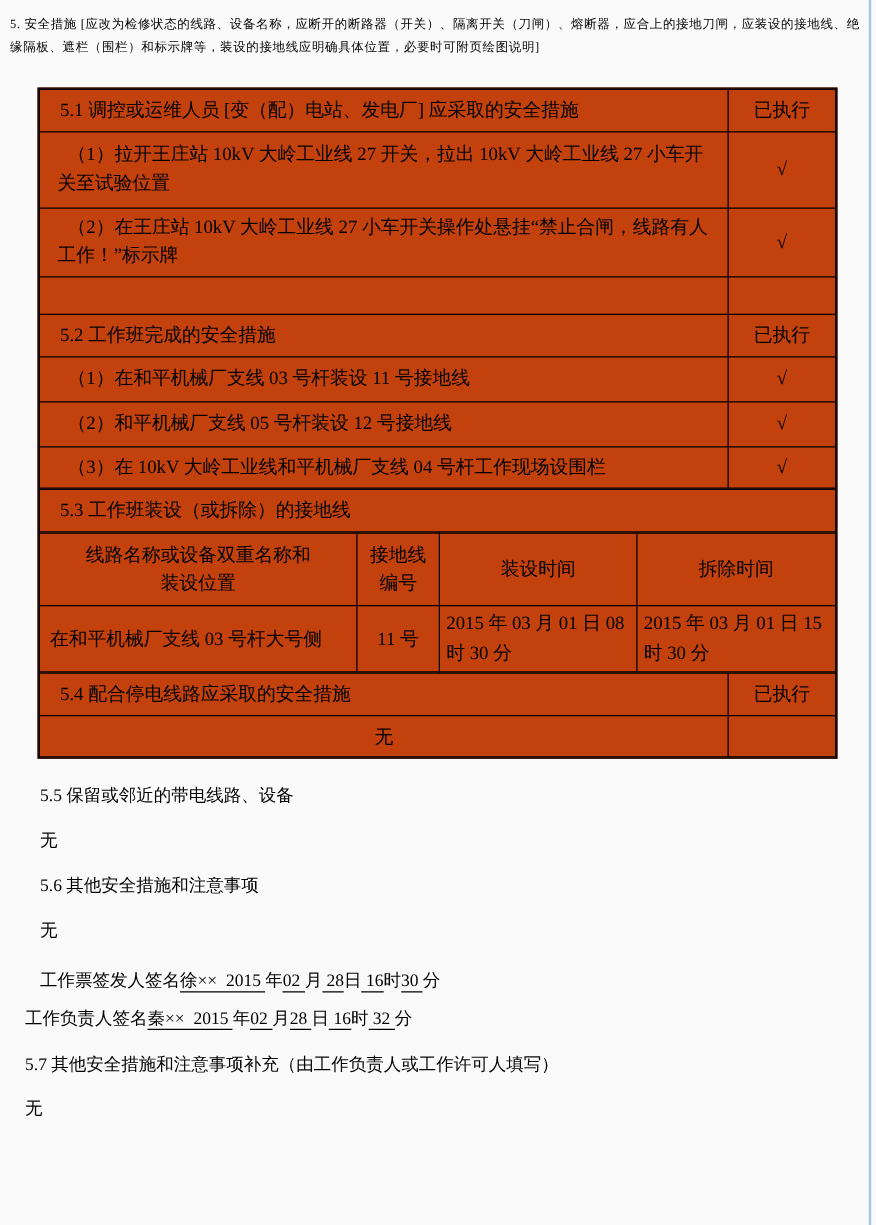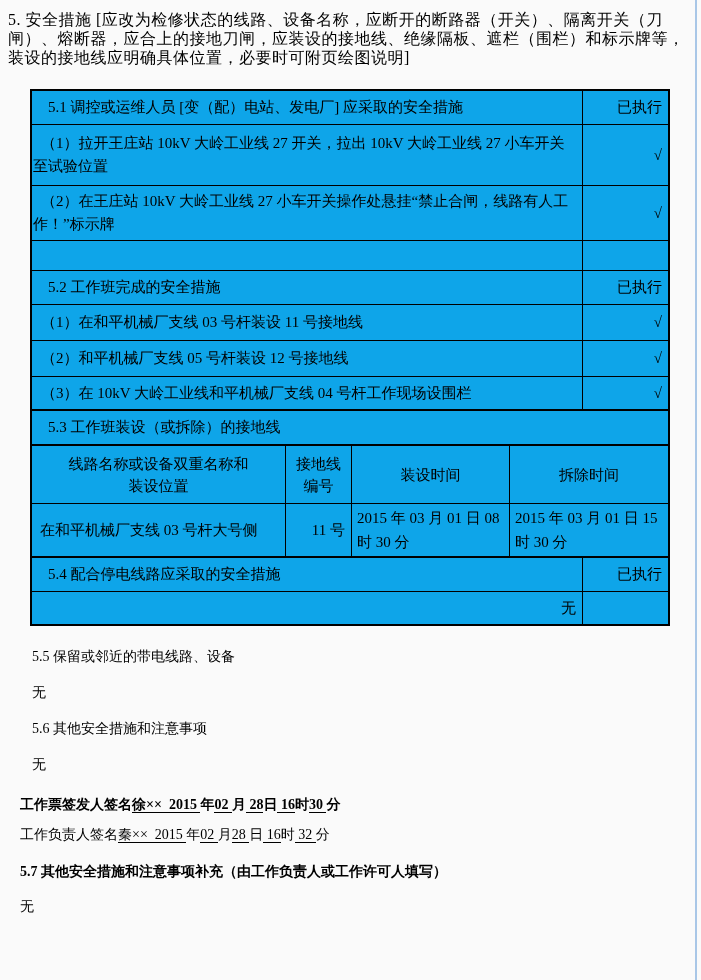--- a/index.html
+++ b/index.html
@@ -10,55 +10,55 @@
     font-family:"Liberation Serif","DejaVu Serif",serif;
     position:relative;
     overflow:hidden;
   }
   .right-edge{
     position:absolute;top:0;right:4px;width:2px;height:980px;
     background:#a9c7e7;
   }
   .heading{
     margin:10px 10px 0 8px;
-    font-size:16px;
+    font-size:10px;
     line-height:19px;
     letter-spacing:0.5px;
   }
   .doc-table{
     margin:22px 0 0 30px;
     width:638px;
     border:1px solid #000;
-    background:#0ea5e9;
+    background:#c2410c;
   }
   table{border-collapse:collapse;width:100%;table-layout:fixed;}
   td{
     border:1px solid #000;
     font-size:15px;
     vertical-align:middle;
     padding:2px 6px;
     overflow:hidden;
   }
   td.sec{padding-left:16px;}
-  td.item{padding:4px 10px 4px 1px;text-indent:8px;line-height:23px;}
-  td.center{text-align:right;text-indent:0;}
+  td.item{padding:4px 10px 4px 14px;text-indent:8px;line-height:23px;}
+  td.center{text-align:center;text-indent:0;}
   td.head2{text-align:center;white-space:pre-line;line-height:22px;}
   td.time{text-align:left;line-height:24px;padding:2px 5px;}
   td.loc{padding-left:8px;}
   .below{
     margin-left:20px;
     margin-right:20px;
     font-size:14px;
     line-height:17px;
   }
   p.b{margin:19px 0 0 12px;}
   p.b.first{margin-top:22px;}
-  p.sig1{margin:23px 0 0 0;font-weight:bold;}
+  p.sig1{margin:23px 0 0 12px;}
   p.sig2{margin:13px 0 0 0;}
-  p.s57{margin:20px 0 0 0;font-weight:bold;}
+  p.s57{margin:20px 0 0 0;}
   p.last{margin:18px 0 0 0;}
   .u{border-bottom:1px solid #000;white-space:pre;}
   .sig span{white-space:pre;}
 </style>
 </head>
 <body>
 
 <div class="right-edge"></div>
 
 <div class="heading">5. 安全措施 [应改为检修状态的线路、设备名称，应断开的断路器（开关）、隔离开关（刀闸）、熔断器，应合上的接地刀闸，应装设的接地线、绝缘隔板、遮栏（围栏）和标示牌等，装设的接地线应明确具体位置，必要时可附页绘图说明]</div>

